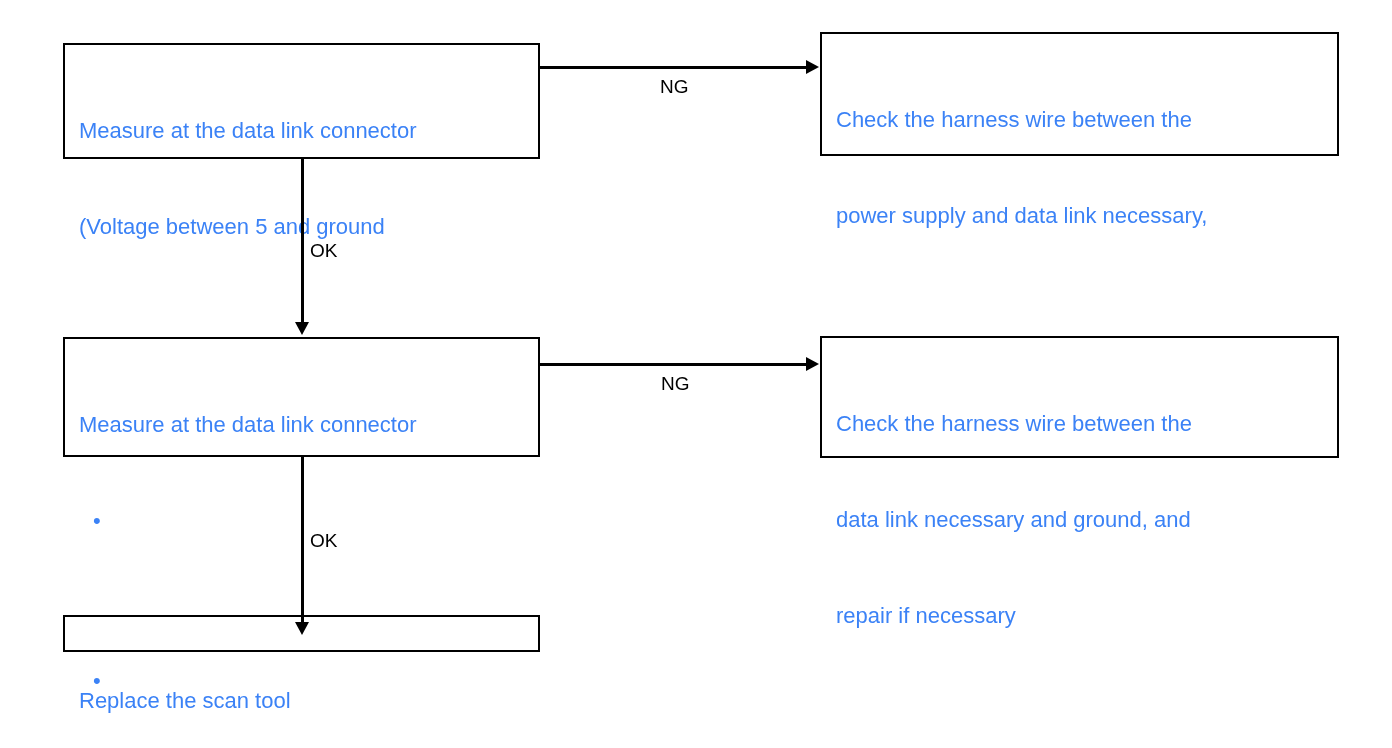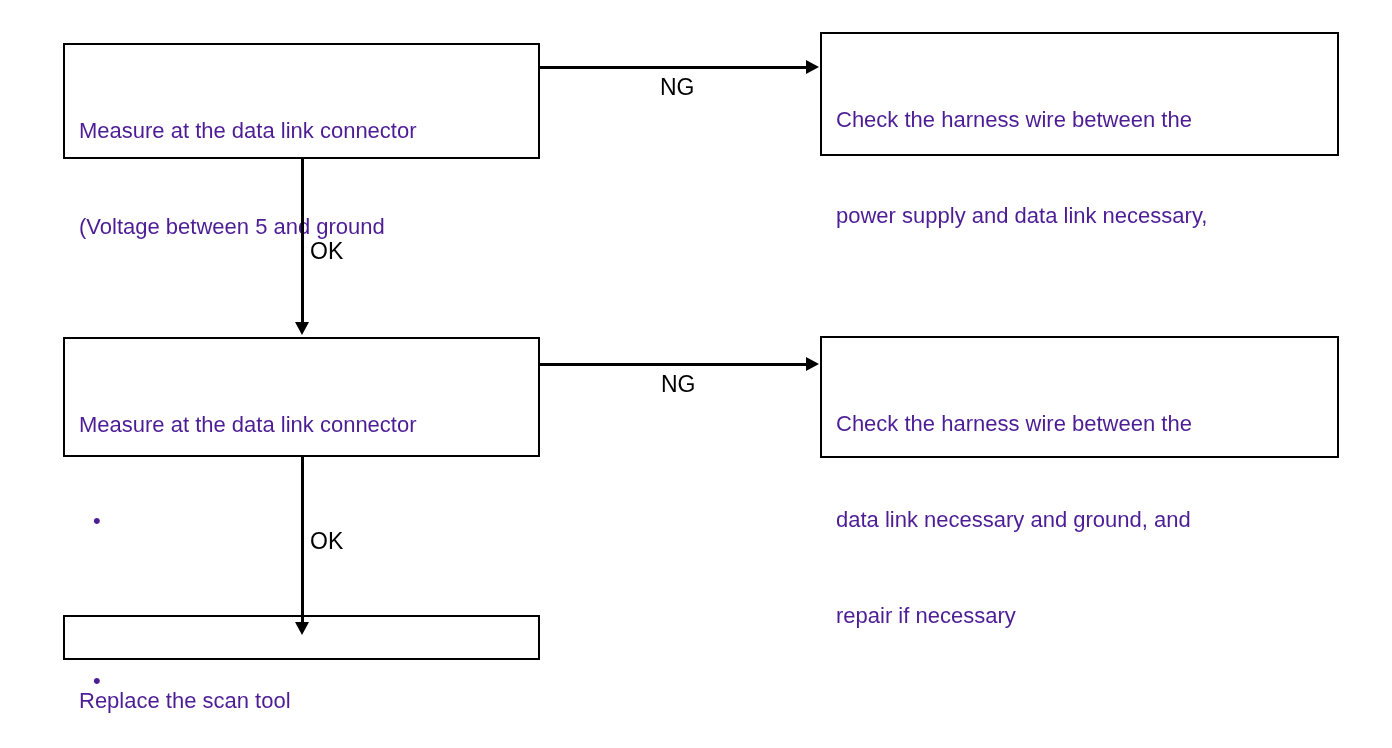--- a/index.html
+++ b/index.html
@@ -18,21 +18,21 @@
     background: #ffffff;
     overflow: hidden;
   }
   .node {
     position: absolute;
     box-sizing: border-box;
     border: 2px solid #000000;
     background: #ffffff;
     font-size: 22px;
     line-height: 32px;
-    color: #4c1d95;
+    color: #3b82f6;
     padding: 6px 0 8px 14px;
     white-space: pre;
   }
   .node .line {
     display: block;
     white-space: pre;
   }
   .node.bulleted .bullet-row {
     display: block;
     position: relative;
@@ -44,21 +44,21 @@
     left: 14px;
     top: 0;
     font-size: 22px;
     line-height: 32px;
   }
   
   #box-measure-voltage { left: 63px;  top: 43px;  width: 477px; height: 116px; }
   #box-check-power     { left: 820px; top: 32px;  width: 519px; height: 124px; }
   #box-measure-cont    { left: 63px;  top: 337px; width: 477px; height: 120px; }
   #box-check-ground    { left: 820px; top: 336px; width: 519px; height: 122px; }
-  #box-replace-tool    { left: 63px;  top: 615px; width: 477px; height: 45px;  padding-top: 4px; }
+  #box-replace-tool    { left: 63px;  top: 615px; width: 477px; height: 37px;  padding-top: 4px; }
 
   
   .hline {
     position: absolute;
     height: 0;
     border-top: 3px solid #000000;
   }
   .vline {
     position: absolute;
     width: 0;
@@ -74,21 +74,21 @@
     border-right: 7px solid transparent;
     border-top: 13px solid #000000;
   }
   .arrow.right {
     border-top: 7px solid transparent;
     border-bottom: 7px solid transparent;
     border-left: 13px solid #000000;
   }
   .edge-label {
     position: absolute;
-    font-size: 23px;
+    font-size: 19px;
     line-height: 26px;
     color: #000000;
     white-space: pre;
   }
 
   
   #conn-v1       { left: 301px; top: 159px; height: 165px; }
   #arrow-v1      { left: 295px; top: 322px; }
   #label-ok-1    { left: 310px; top: 238px; }
 

